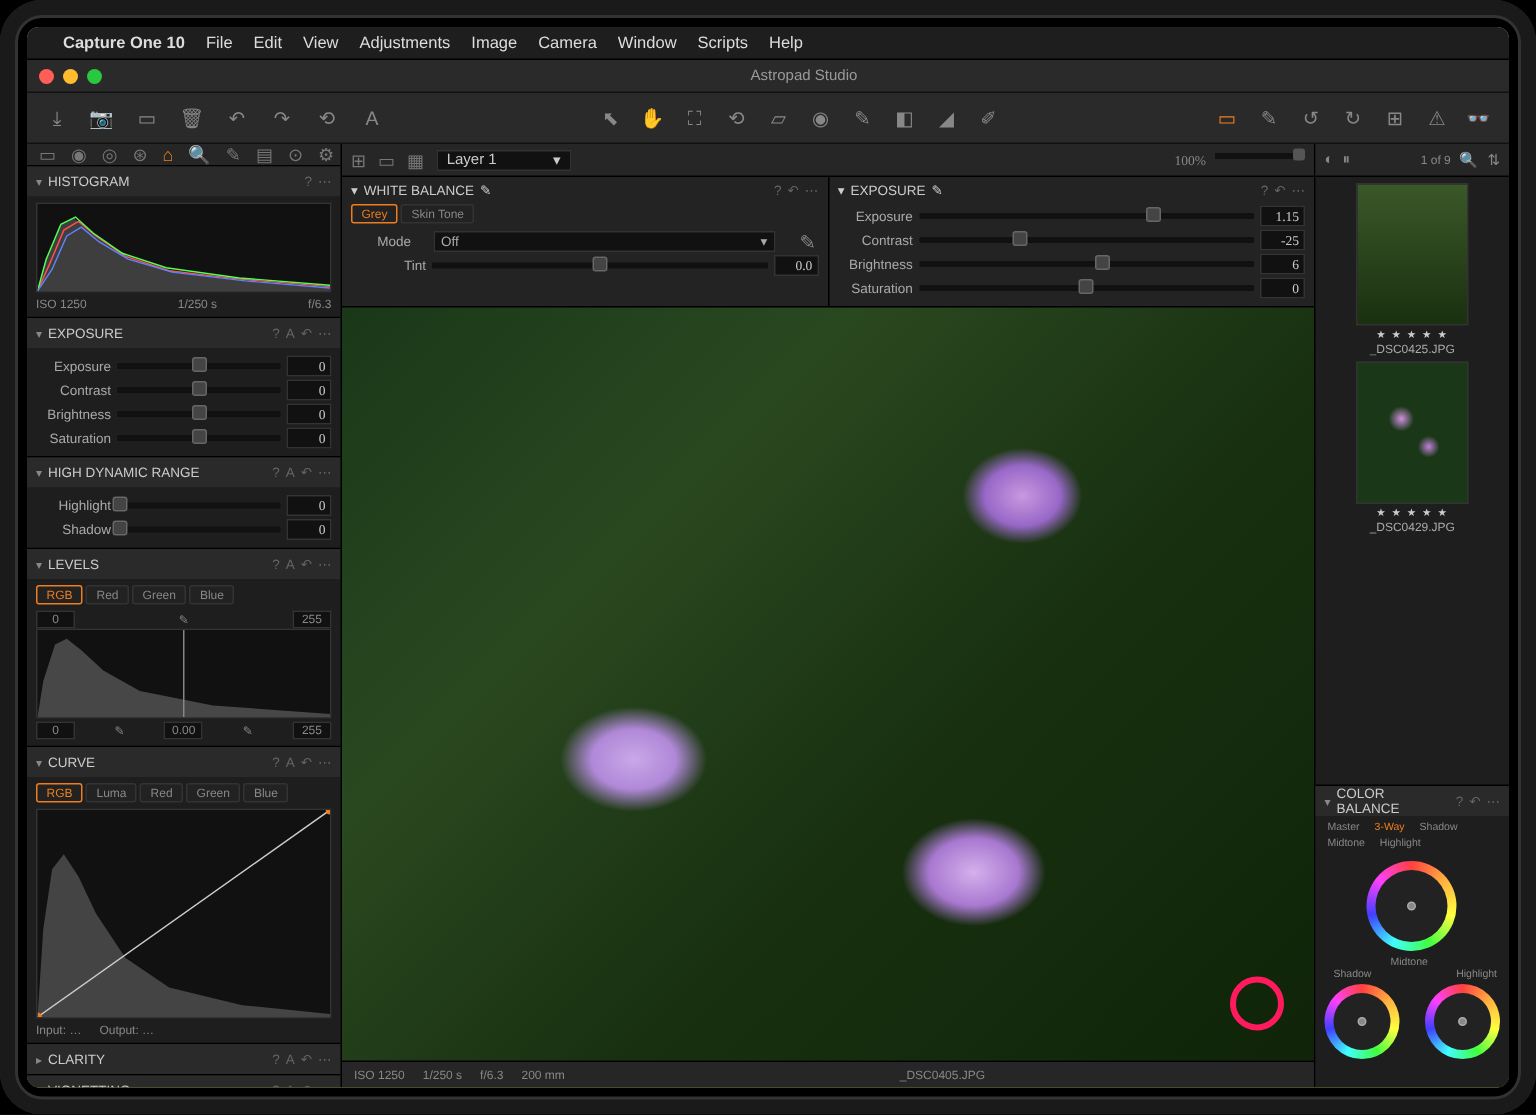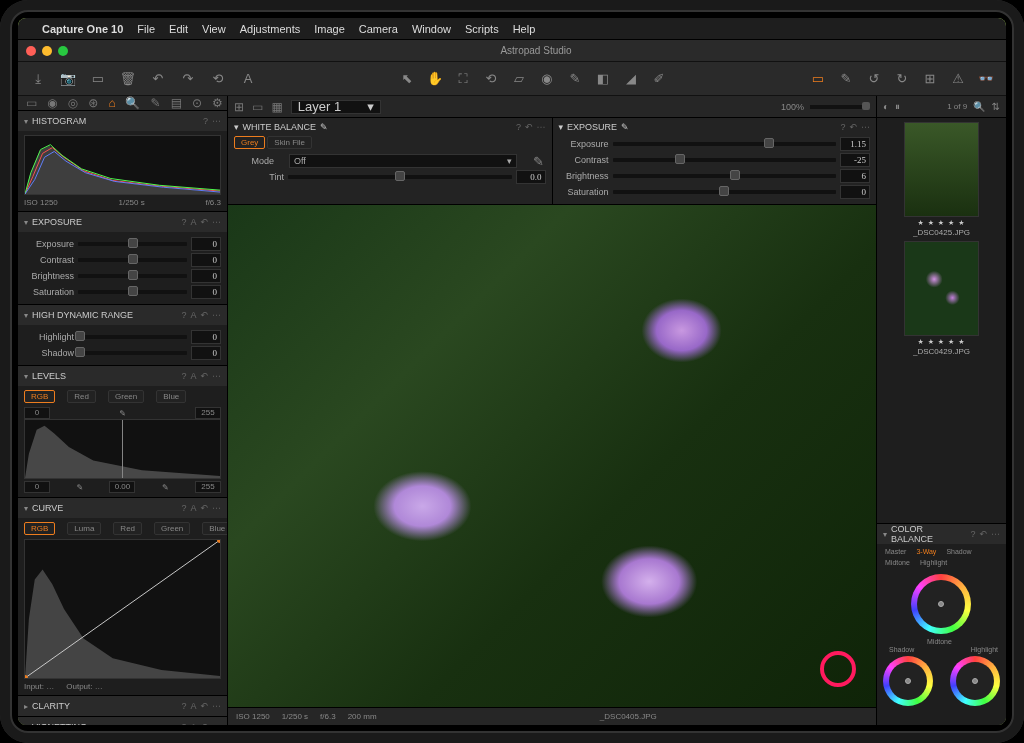--- a/index.html
+++ b/index.html
@@ -28,32 +28,32 @@
 .phead .chev { font-size: 8px; color: #888; }
 .phead .tools { margin-left: auto; display: flex; gap: 4px; color: #666; font-size: 9px; }
 .pbody { background: #1e1e1e; padding: 4px 6px; }
 .histogram { height: 60px; background: #111; border: 1px solid #333; position: relative; overflow: hidden; }
 .histoinfo { display: flex; justify-content: space-between; font-size: 8px; color: #888; margin-top: 3px; }
 .slider-row { display: flex; align-items: center; height: 16px; gap: 4px; }
 .slabel { width: 50px; text-align: right; font-size: 9px; color: #aaa; }
 .strack { flex: 1; height: 4px; background: #111; position: relative; border-radius: 1px; }
 .shandle { position: absolute; width: 10px; height: 10px; background: #444; border: 1px solid #666; border-radius: 2px; top: -4px; transform: translateX(-50%); }
 .sval { width: 30px; height: 14px; background: #111; border: 1px solid #333; text-align: right; padding: 0 3px; font-size: 9px; color: #ccc; line-height: 12px; font-family: Liberation Serif, serif; }
-.levelstabs, .curvetabs { display: flex; gap: 12px; margin-bottom: 4px; align-items: center; }
+.levelstabs, .curvetabs { display: flex; gap: 2px; margin-bottom: 4px; align-items: center; }
 .lvtab { padding: 1px 6px; font-size: 8px; color: #888; background: #222; border: 1px solid #333; border-radius: 2px; cursor: pointer; }
 .lvtab.active { color: #ed7d1e; border-color: #ed7d1e; }
 .levelsgraph { height: 60px; background: #111; border: 1px solid #333; position: relative; overflow: hidden; }
 .lvrow { display: flex; justify-content: space-between; font-size: 8px; color: #888; margin-top: 2px; align-items: center; }
 .lvbox { width: 26px; height: 12px; background: #111; border: 1px solid #333; text-align: center; font-size: 8px; line-height: 10px; }
 .curvegraph { height: 140px; background: #111; border: 1px solid #333; position: relative; overflow: hidden; }
 .curveio { display: flex; gap: 12px; font-size: 8px; color: #888; margin-top: 3px; }
 .center { flex: 1; background: #1a1a1a; display: flex; flex-direction: column; min-width: 0; }
 .ctop { height: 22px; background: #262626; display: flex; align-items: center; padding: 0 6px; gap: 8px; border-bottom: 1px solid #000; }
-.layerselect { background: #111; border: 1px solid #333; color: #ccc; font-size: 13px; padding: 1px 6px; width: 90px; height: 14px; display: flex; align-items: center; justify-content: space-between; }
-.zoom { margin-left: auto; font-size: 9px; color: #888; display: flex; align-items: center; gap: 6px; }
+.layerselect { background: #111; border: 1px solid #333; color: #ccc; font-size: 10px; padding: 1px 6px; width: 90px; height: 14px; display: flex; align-items: center; justify-content: space-between; }
+.zoom { margin-left: auto; font-size: 9px; color: #888; display: flex; gap: 6px; font-family: Liberation Serif, serif; }
 .overlay-panels { display: flex; background: #232323; border-bottom: 1px solid #000; }
 .opanel { flex: 1; padding: 4px 6px; border-right: 1px solid #000; }
 .opanel:last-child { border-right: none; }
 .ophead { display: flex; align-items: center; font-size: 9px; color: #ccc; text-transform: uppercase; gap: 4px; margin-bottom: 4px; }
 .ophead .tools { margin-left: auto; display: flex; gap: 4px; color: #666; }
 .wbtabs { display: flex; gap: 2px; margin-bottom: 4px; }
 .moderow { display: flex; align-items: center; gap: 15px; height: 16px; }
 .modelabel { width: 40px; text-align: right; font-size: 9px; }
 .modebox { flex: 1; background: #111; border: 1px solid #333; font-size: 9px; padding: 1px 4px; display: flex; justify-content: space-between; align-items: center; height: 14px; }
 .viewport { flex: 1; background: #0a0a0a; position: relative; overflow: hidden; }
@@ -379,21 +379,21 @@
                 <span>WHITE BALANCE</span>
                 <span>✎</span>
                 <span class="tools">
                   <span>?</span>
                   <span>↶</span>
                   <span>⋯</span>
                 </span>
               </div>
       <div class="wbtabs" id="wb-tabs">
                 <span class="lvtab active">Grey</span>
-                <span class="lvtab ">Skin File</span>
+                <span class="lvtab ">Skin Tone</span>
               </div>
       <div class="moderow">
                 <span class="modelabel">Mode</span>
                 <div class="modebox">
                   <span>Off</span>
                   <span>▾</span>
                 </div>
                 <span class="tbtn" style="width:14px;">✎</span>
               </div>
       <div id="wb-rows">

